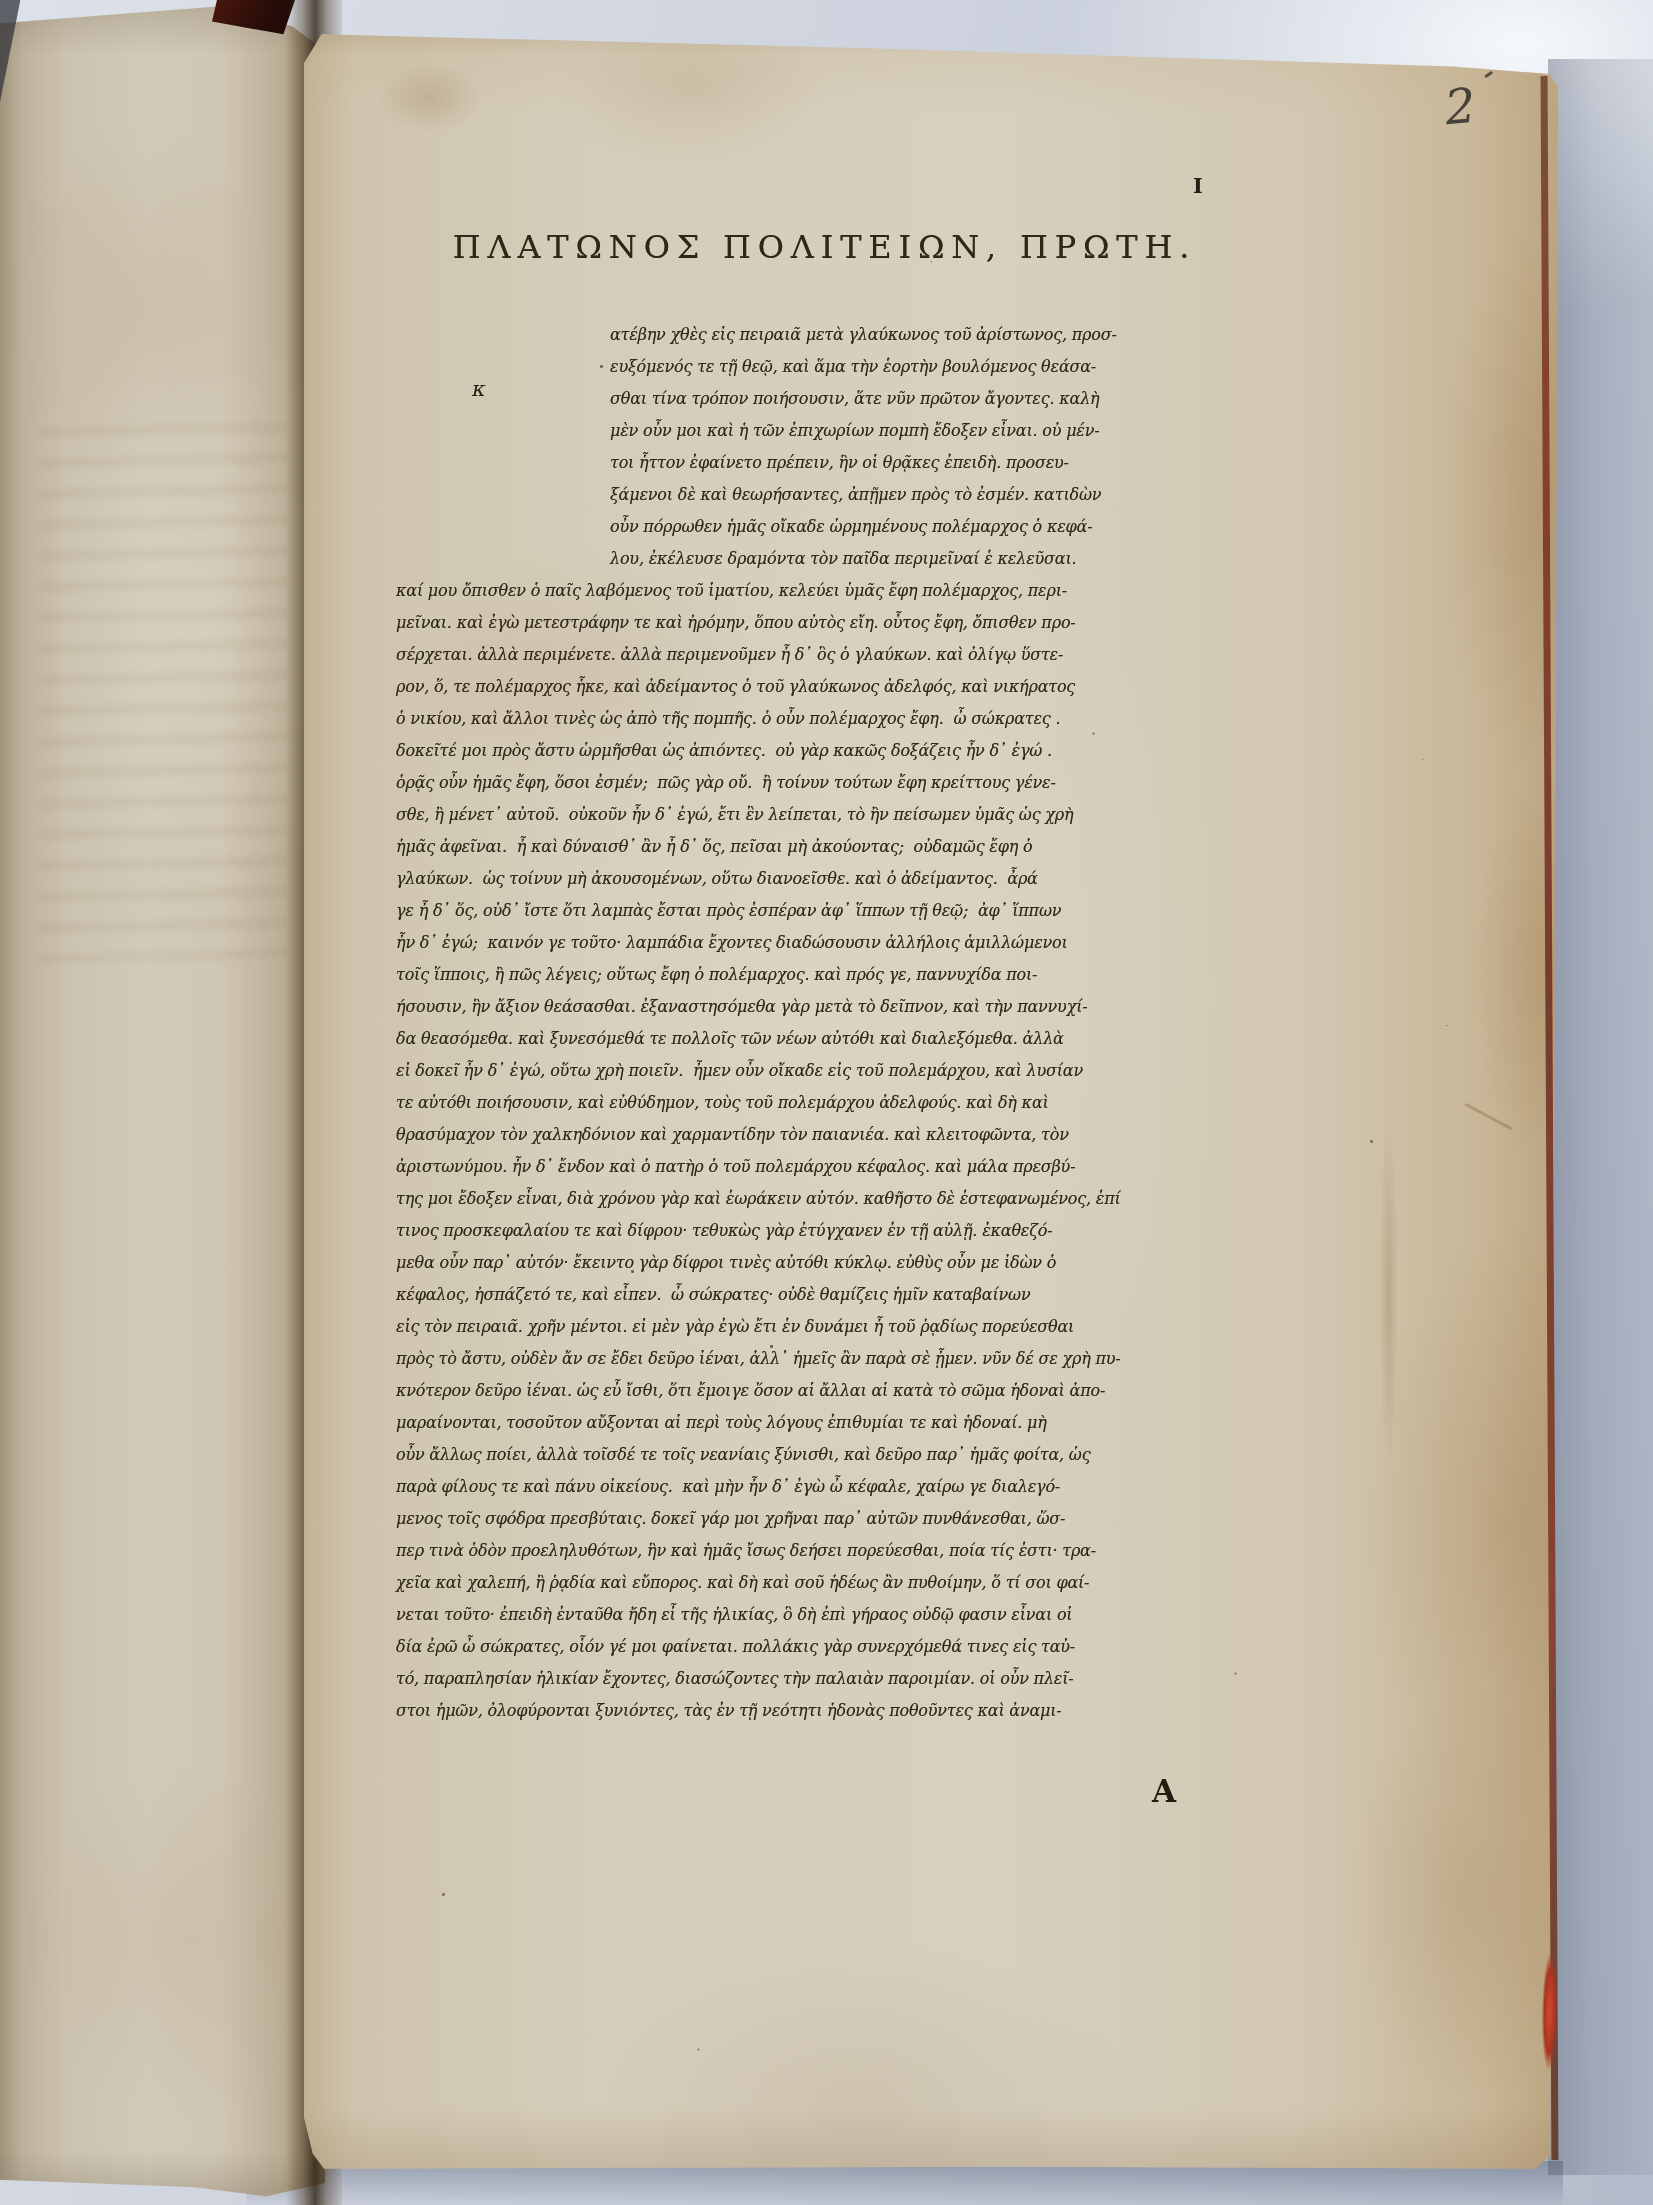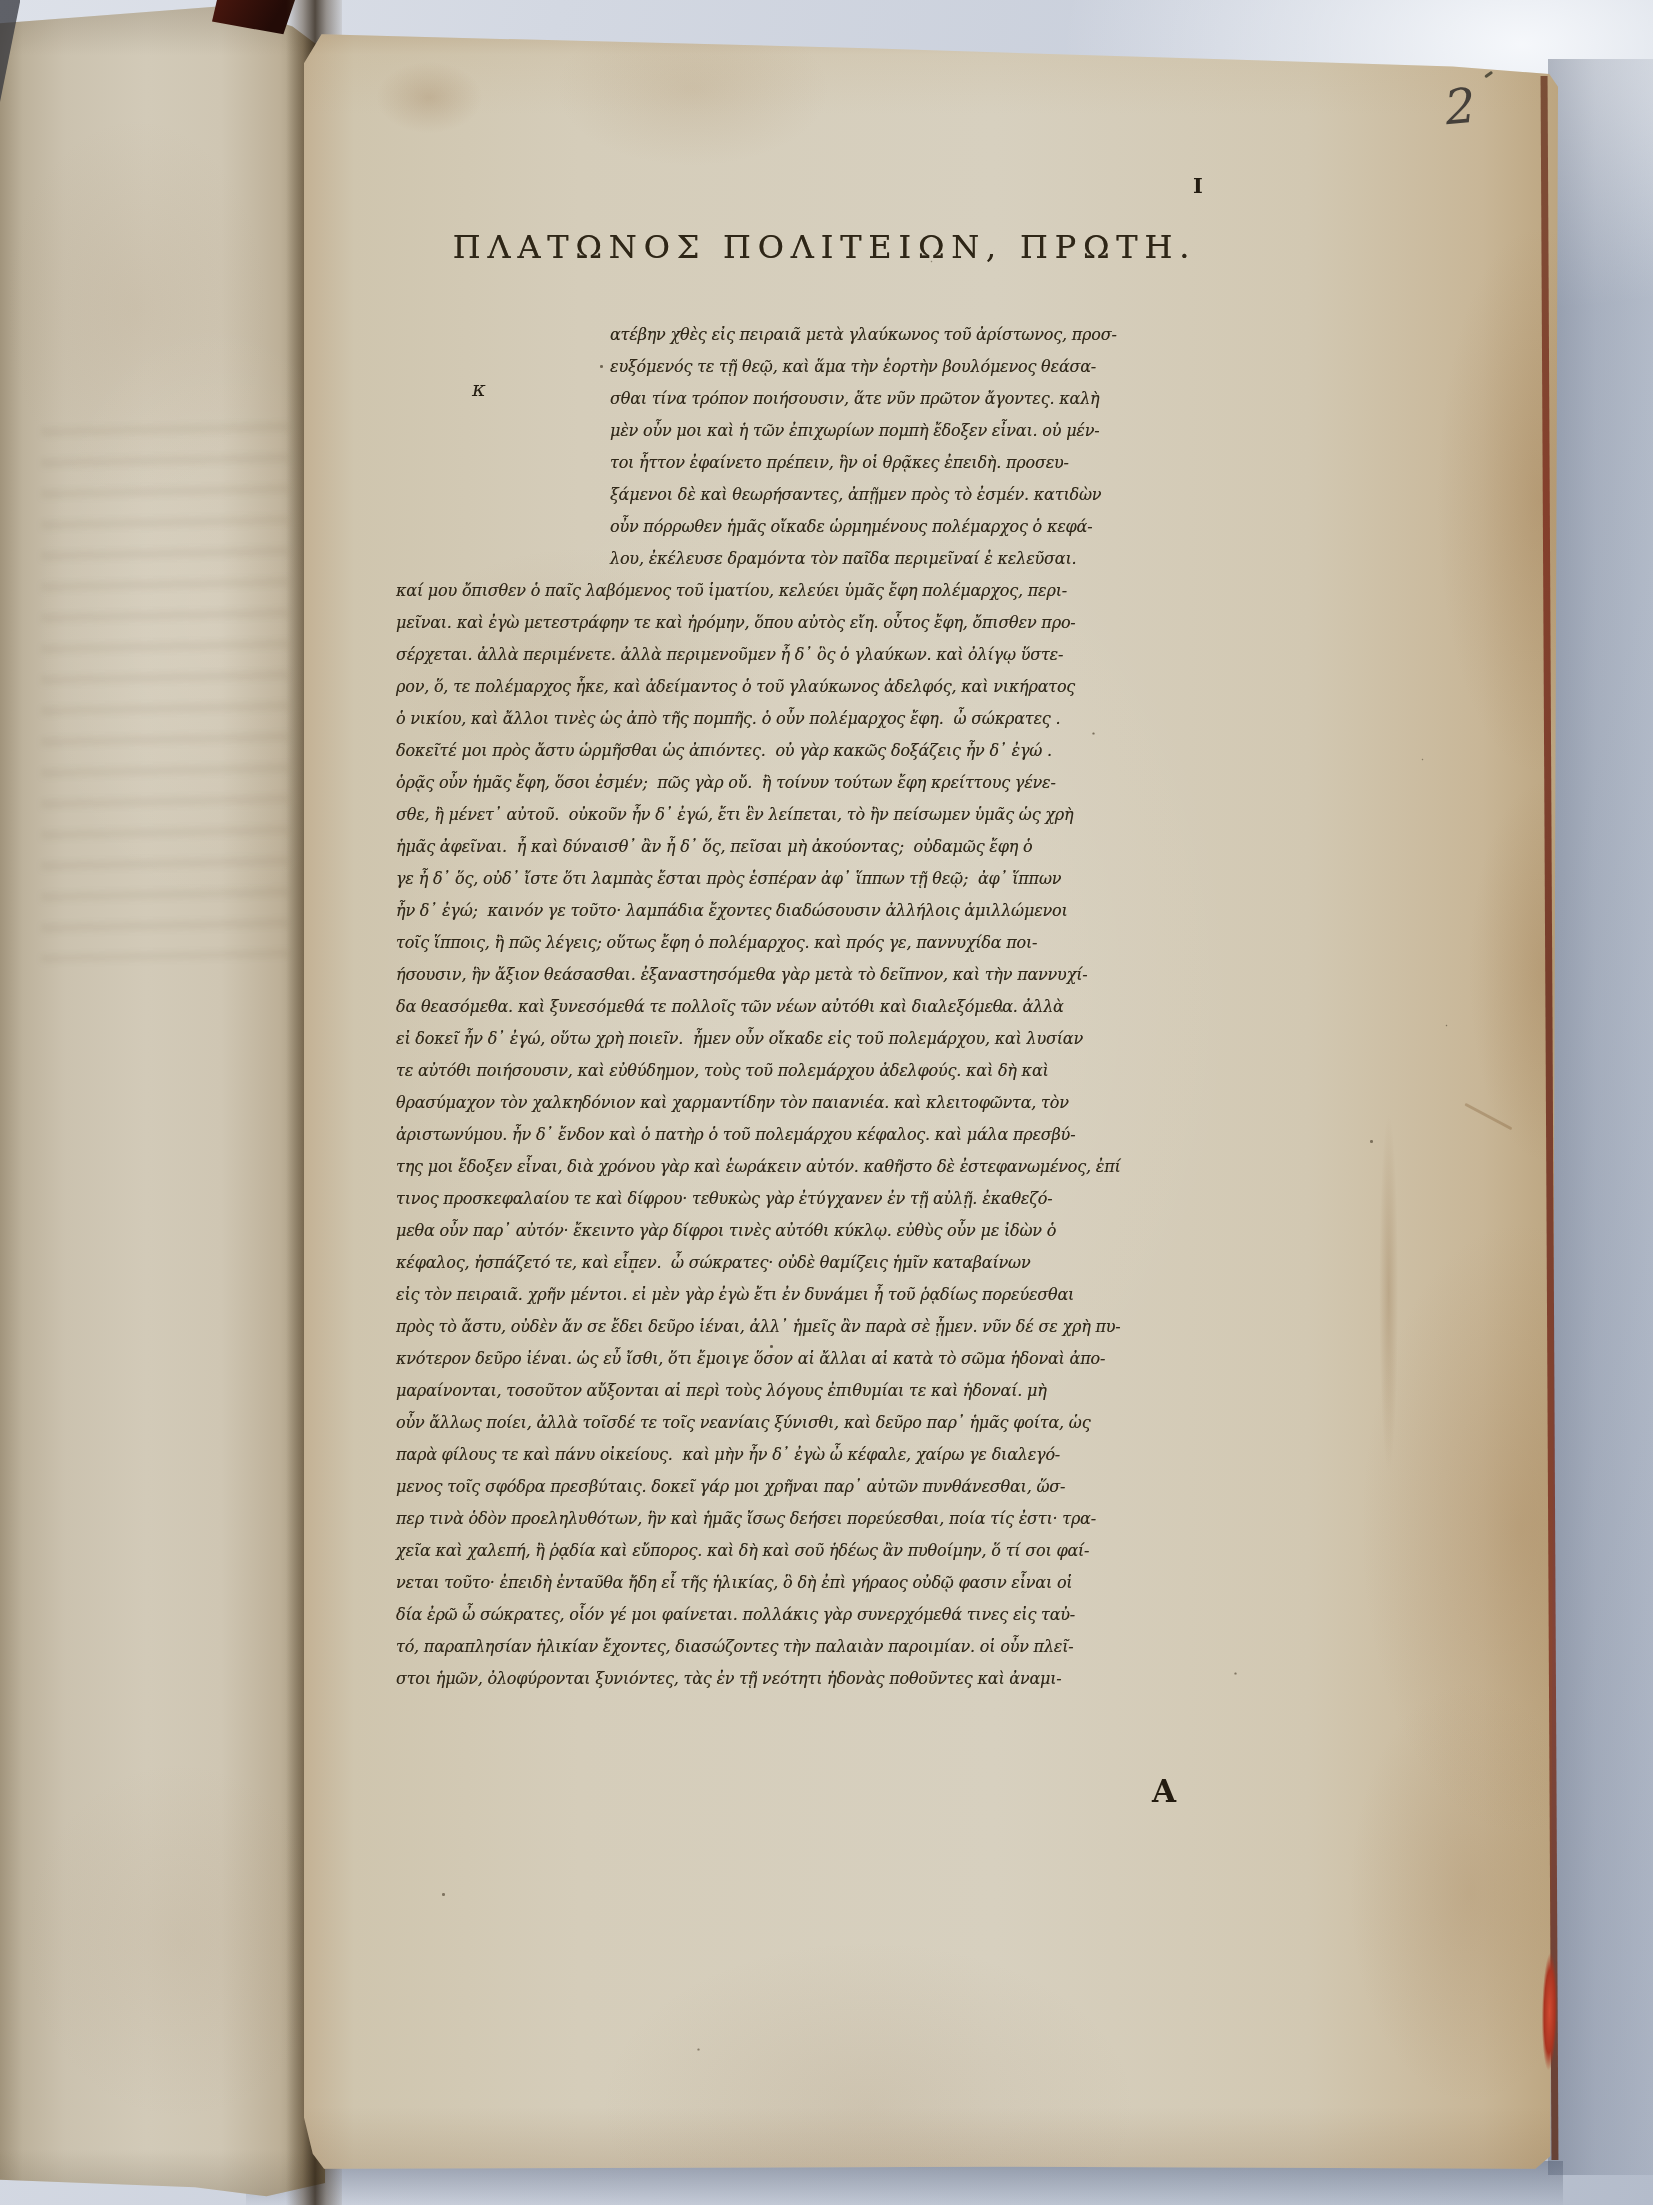--- a/index.html
+++ b/index.html
@@ -151,20 +151,21 @@
       <div class="line">λου, ἐκέλευσε δραμόντα τὸν παῖδα περιμεῖναί ἑ κελεῦσαι.</div>
       <div class="line">καί μου ὄπισθεν ὁ παῖς λαβόμενος τοῦ ἱματίου, κελεύει ὑμᾶς ἔφη πολέμαρχος, περι-</div>
       <div class="line">μεῖναι. καὶ ἐγὼ μετεστράφην τε καὶ ἠρόμην, ὅπου αὐτὸς εἴη. οὗτος ἔφη, ὄπισθεν προ-</div>
       <div class="line">σέρχεται. ἀλλὰ περιμένετε. ἀλλὰ περιμενοῦμεν ἦ δ᾽ ὃς ὁ γλαύκων. καὶ ὀλίγῳ ὕστε-</div>
       <div class="line">ρον, ὅ, τε πολέμαρχος ἧκε, καὶ ἀδείμαντος ὁ τοῦ γλαύκωνος ἀδελφός, καὶ νικήρατος</div>
       <div class="line">ὁ νικίου, καὶ ἄλλοι τινὲς ὡς ἀπὸ τῆς πομπῆς. ὁ οὖν πολέμαρχος ἔφη.  ὦ σώκρατες .</div>
       <div class="line">δοκεῖτέ μοι πρὸς ἄστυ ὡρμῆσθαι ὡς ἀπιόντες.  οὐ γὰρ κακῶς δοξάζεις ἦν δ᾽ ἐγώ .</div>
       <div class="line">ὁρᾷς οὖν ἡμᾶς ἔφη, ὅσοι ἐσμέν;  πῶς γὰρ οὔ.  ἢ τοίνυν τούτων ἔφη κρείττους γένε-</div>
       <div class="line">σθε, ἢ μένετ᾽ αὐτοῦ.  οὐκοῦν ἦν δ᾽ ἐγώ, ἔτι ἓν λείπεται, τὸ ἢν πείσωμεν ὑμᾶς ὡς χρὴ</div>
       <div class="line">ἡμᾶς ἀφεῖναι.  ἦ καὶ δύναισθ᾽ ἂν ἦ δ᾽ ὅς, πεῖσαι μὴ ἀκούοντας;  οὐδαμῶς ἔφη ὁ</div>
+      <div class="line">γλαύκων.  ὡς τοίνυν μὴ ἀκουσομένων, οὕτω διανοεῖσθε. καὶ ὁ ἀδείμαντος.  ἆρά</div>
       <div class="line">γε ἦ δ᾽ ὅς, οὐδ᾽ ἴστε ὅτι λαμπὰς ἔσται πρὸς ἑσπέραν ἀφ᾽ ἵππων τῇ θεῷ;  ἀφ᾽ ἵππων</div>
       <div class="line">ἦν δ᾽ ἐγώ;  καινόν γε τοῦτο· λαμπάδια ἔχοντες διαδώσουσιν ἀλλήλοις ἁμιλλώμενοι</div>
       <div class="line">τοῖς ἵπποις, ἢ πῶς λέγεις; οὕτως ἔφη ὁ πολέμαρχος. καὶ πρός γε, παννυχίδα ποι-</div>
       <div class="line">ήσουσιν, ἣν ἄξιον θεάσασθαι. ἐξαναστησόμεθα γὰρ μετὰ τὸ δεῖπνον, καὶ τὴν παννυχί-</div>
       <div class="line">δα θεασόμεθα. καὶ ξυνεσόμεθά τε πολλοῖς τῶν νέων αὐτόθι καὶ διαλεξόμεθα. ἀλλὰ</div>
       <div class="line">εἰ δοκεῖ ἦν δ᾽ ἐγώ, οὕτω χρὴ ποιεῖν.  ἦμεν οὖν οἴκαδε εἰς τοῦ πολεμάρχου, καὶ λυσίαν</div>
       <div class="line">τε αὐτόθι ποιήσουσιν, καὶ εὐθύδημον, τοὺς τοῦ πολεμάρχου ἀδελφούς. καὶ δὴ καὶ</div>
       <div class="line">θρασύμαχον τὸν χαλκηδόνιον καὶ χαρμαντίδην τὸν παιανιέα. καὶ κλειτοφῶντα, τὸν</div>
       <div class="line">ἀριστωνύμου. ἦν δ᾽ ἔνδον καὶ ὁ πατὴρ ὁ τοῦ πολεμάρχου κέφαλος. καὶ μάλα πρεσβύ-</div>
       <div class="line">της μοι ἔδοξεν εἶναι, διὰ χρόνου γὰρ καὶ ἑωράκειν αὐτόν. καθῆστο δὲ ἐστεφανωμένος, ἐπί</div>

